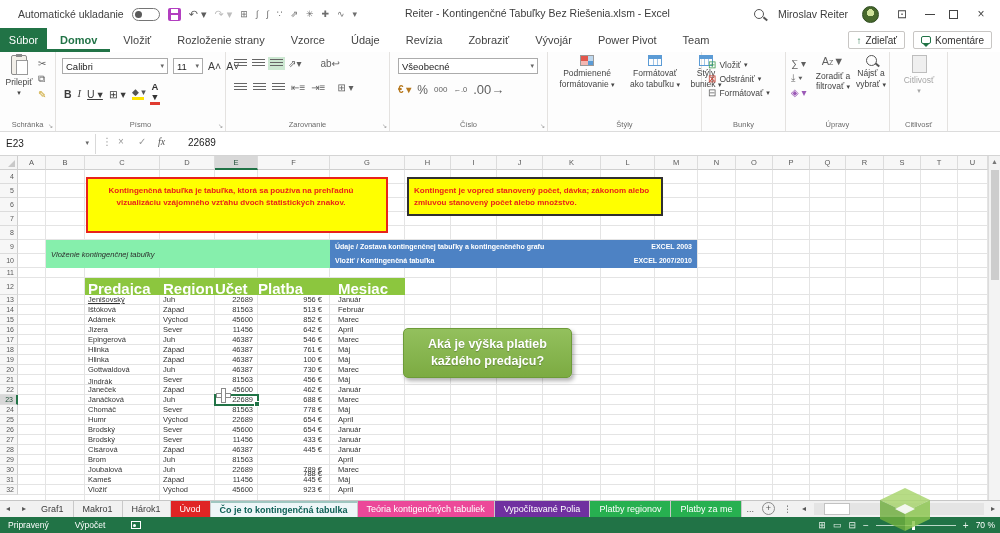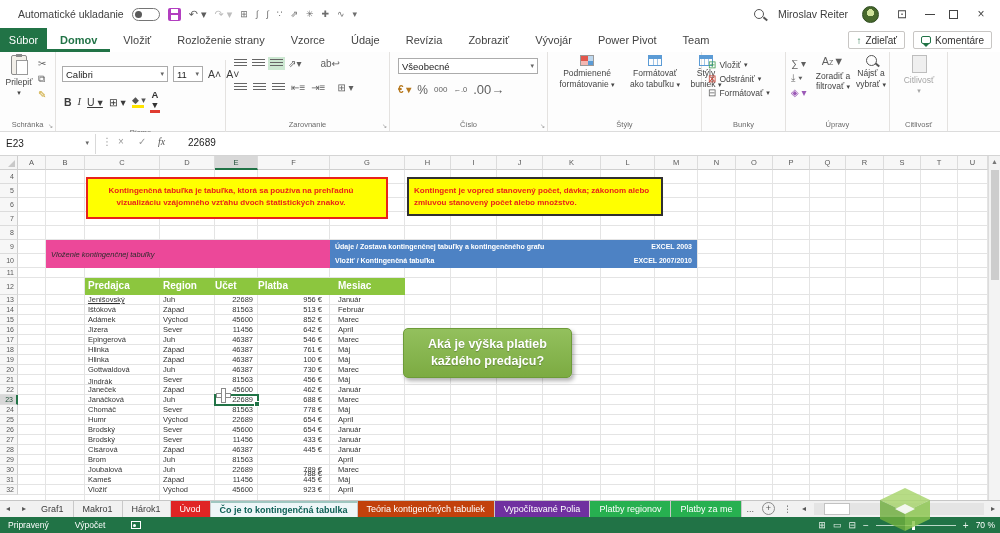--- a/index.html
+++ b/index.html
@@ -91,29 +91,29 @@
   .col-h { position:absolute; top:0; height:14px; background:#f7f7f7; border-right:1px solid #dcdcdc; border-bottom:1px solid #cfcfcf; font-size:7.5px; color:#585858; text-align:center; line-height:13px; }
   .col-h.sel { background:#d8d8d8; border-bottom:2px solid #217346; color:#1f4e36; }
   .row-h { position:absolute; left:0; width:18px; background:#f7f7f7; border-right:1px solid #cfcfcf; border-bottom:1px solid #dcdcdc; font-size:7px; color:#585858; text-align:right; padding-right:3px; }
   .row-h.sel { background:#d8d8d8; border-right:2px solid #217346; color:#1f4e36; }
   .vline { position:absolute; width:1px; background:#e4e4e4; top:14px; bottom:0; }
   .hline { position:absolute; height:1px; background:#e4e4e4; left:18px; width:970px; }
   .cellv { position:absolute; font-size:7.5px; color:#333; white-space:nowrap; line-height:10px; }
   .cellv.r { text-align:right; }
 
   
-  #note1 { position:absolute; left:86px; top:21px; width:302px; height:42px; background:#ffff00; border:2px solid #e8231a; color:#e8231a; font-size:8px; font-weight:700; text-align:center; padding:6px 22px 0 10px; line-height:1.55; }
+  #note1 { position:absolute; left:86px; top:21px; width:302px; height:56px; background:#ffff00; border:2px solid #e8231a; color:#e8231a; font-size:8px; font-weight:700; text-align:center; padding:6px 22px 0 10px; line-height:1.55; }
   #note2 { position:absolute; left:407px; top:21px; width:256px; height:39px; background:#ffff00; border:2px solid #303030; color:#e8231a; font-size:8px; font-weight:700; padding:6px 4px 0 5px; line-height:1.55; }
-  #insert-cell { position:absolute; left:46px; top:84px; width:284px; height:28px; background:#ec4899; font-size:7.5px; font-style:italic; color:#2a2a2a; display:flex; align-items:center; padding-left:5px; }
+  #insert-cell { position:absolute; left:46px; top:84px; width:284px; height:28px; background:#86efac; font-size:7.5px; font-style:italic; color:#2a2a2a; display:flex; align-items:center; padding-left:5px; }
   #method-band { position:absolute; left:330px; top:84px; width:367px; height:28px; background:#4d82c4; color:#fff; font-size:7px; font-weight:700; }
   .mrow { position:relative; height:14px; }
   .mpath { position:absolute; left:5px; top:3px; }
   .mver { position:absolute; right:5px; top:3px; }
   #tbl-head { position:absolute; left:85px; top:122px; width:320px; height:17px; background:#8cc63e; }
-  .thead-lbl { position:absolute; color:#fff; font-weight:700; font-size:10px; top:2px; white-space:nowrap; }
+  .thead-lbl { position:absolute; color:#fff; font-weight:700; font-size:15px; top:2px; white-space:nowrap; }
   #question { position:absolute; left:403px; top:172px; width:169px; height:50px; border-radius:5px; background:linear-gradient(#93c05d,#7cab42); border:1px solid #6d9b38; box-shadow:2px 3px 4px rgba(0,0,0,.3); color:#fff; font-weight:700; font-size:12.5px; text-align:center; padding-top:7px; line-height:1.35; text-shadow:0 1px 1px rgba(0,0,0,.25); }
   #selbox { position:absolute; left:214px; top:238px; width:45px; height:12px; border:2px solid #217346; background:transparent; }
   #selbox::after { content:""; position:absolute; right:-3px; bottom:-3px; width:4px; height:4px; background:#217346; border:1px solid #fff; }
   #cursor { position:absolute; left:217px; top:233px; width:13px; height:13px; }
   #cursor::before { content:""; position:absolute; left:0; top:5px; width:13px; height:3px; background:#fff; box-shadow:0 0 0 1px #8a8a8a; }
   #cursor::after { content:""; position:absolute; left:5px; top:0; width:3px; height:13px; background:#fff; box-shadow:0 0 0 1px #8a8a8a; }
 
   
   #vscroll { position:absolute; left:988px; top:156px; width:12px; height:344px; background:#f3f3f3; border-left:1px solid #dcdcdc; }
   #vscroll .up { font-size:7px; color:#777; text-align:center; display:block; padding-top:2px; }
@@ -155,20 +155,21 @@
 
   <div id="titlebar">
     <div class="lft">
       <span class="autosave-lbl">Automatické ukladanie</span>
       <span class="toggle"></span>
       <span class="saveicon"></span>
       <span class="qat">↶ ▾</span>
       <span class="qat dis">↷ ▾</span>
       <span class="qat-sm">⊞&nbsp; ∫&nbsp; ∫&nbsp; ∵&nbsp; ⇗&nbsp; ✳&nbsp; ✚&nbsp; ∿&nbsp; ▾</span>
     </div>
+    <div id="win-title">Reiter - Kontingenčné Tabuľky Bez Riešenia.xlsm - Excel</div>
     <div class="rgt">
       <span class="search-ico"></span>
       <span class="user-nm">Miroslav Reiter</span>
       <span class="avatar"></span>
       <span class="winbtn">⊡</span>
       <span class="min-ico"></span>
       <span class="restore-ico"></span>
       <span class="winbtn">×</span>
     </div>
   </div>
@@ -207,21 +208,21 @@
       </div>
       <div class="abs" style="left:38px;top:6px;display:flex;flex-direction:column;gap:4px;">
         <span class="sico">✂</span>
         <span class="sico">⧉</span>
         <span class="sico" style="color:#c9a227;">✎</span>
       </div>
       <span class="glabel">Schránka</span>
       <span class="launcher">↘</span>
     </div>
 
-    <div class="rgroup" style="left:56px;width:170px;margin-top:8px;">
+    <div class="rgroup" style="left:56px;width:170px;">
       <div class="row1" style="left:6px;">
         <span class="combo" style="width:106px;">
             <span>Calibri</span>
             <span class="dd">▾</span>
           </span>
         <span class="combo" style="width:30px;">
             <span>11</span>
             <span class="dd">▾</span>
           </span>
         <span class="fmt">A˄</span>
@@ -596,21 +597,21 @@
 
   <div id="tabbar">
     <span class="tnav">◂</span>
     <span class="tnav">▸</span>
     <span id="tabs-holder" style="display:flex;">
         <span class="stab">Graf1</span>
         <span class="stab">Makro1</span>
         <span class="stab">Hárok1</span>
         <span class="stab colored" style="background: rgb(224, 36, 36); color: rgb(255, 255, 255);">Úvod</span>
         <span class="stab active">Čo je to kontingenčná tabulka</span>
-        <span class="stab colored" style="background: #c2410c; color: rgb(255, 255, 255);">Teória kontigenčných tabuliek</span>
+        <span class="stab colored" style="background: #ec4899; color: rgb(255, 255, 255);">Teória kontigenčných tabuliek</span>
         <span class="stab colored" style="background: rgb(112, 48, 160); color: rgb(255, 255, 255);">Vypočítavané Polia</span>
         <span class="stab colored" style="background: rgb(39, 176, 80); color: rgb(255, 255, 255);">Platby regionov</span>
         <span class="stab colored trunc" style="background: rgb(39, 176, 80); color: rgb(255, 255, 255);">Platby za me</span>
       </span>
     <span class="tmisc">...</span>
     <span class="addsheet">+</span>
     <span class="tmisc">⋮</span>
     <span class="tnav">◂</span>
     <div id="tab-track">
         <div id="tab-thumb"></div>

